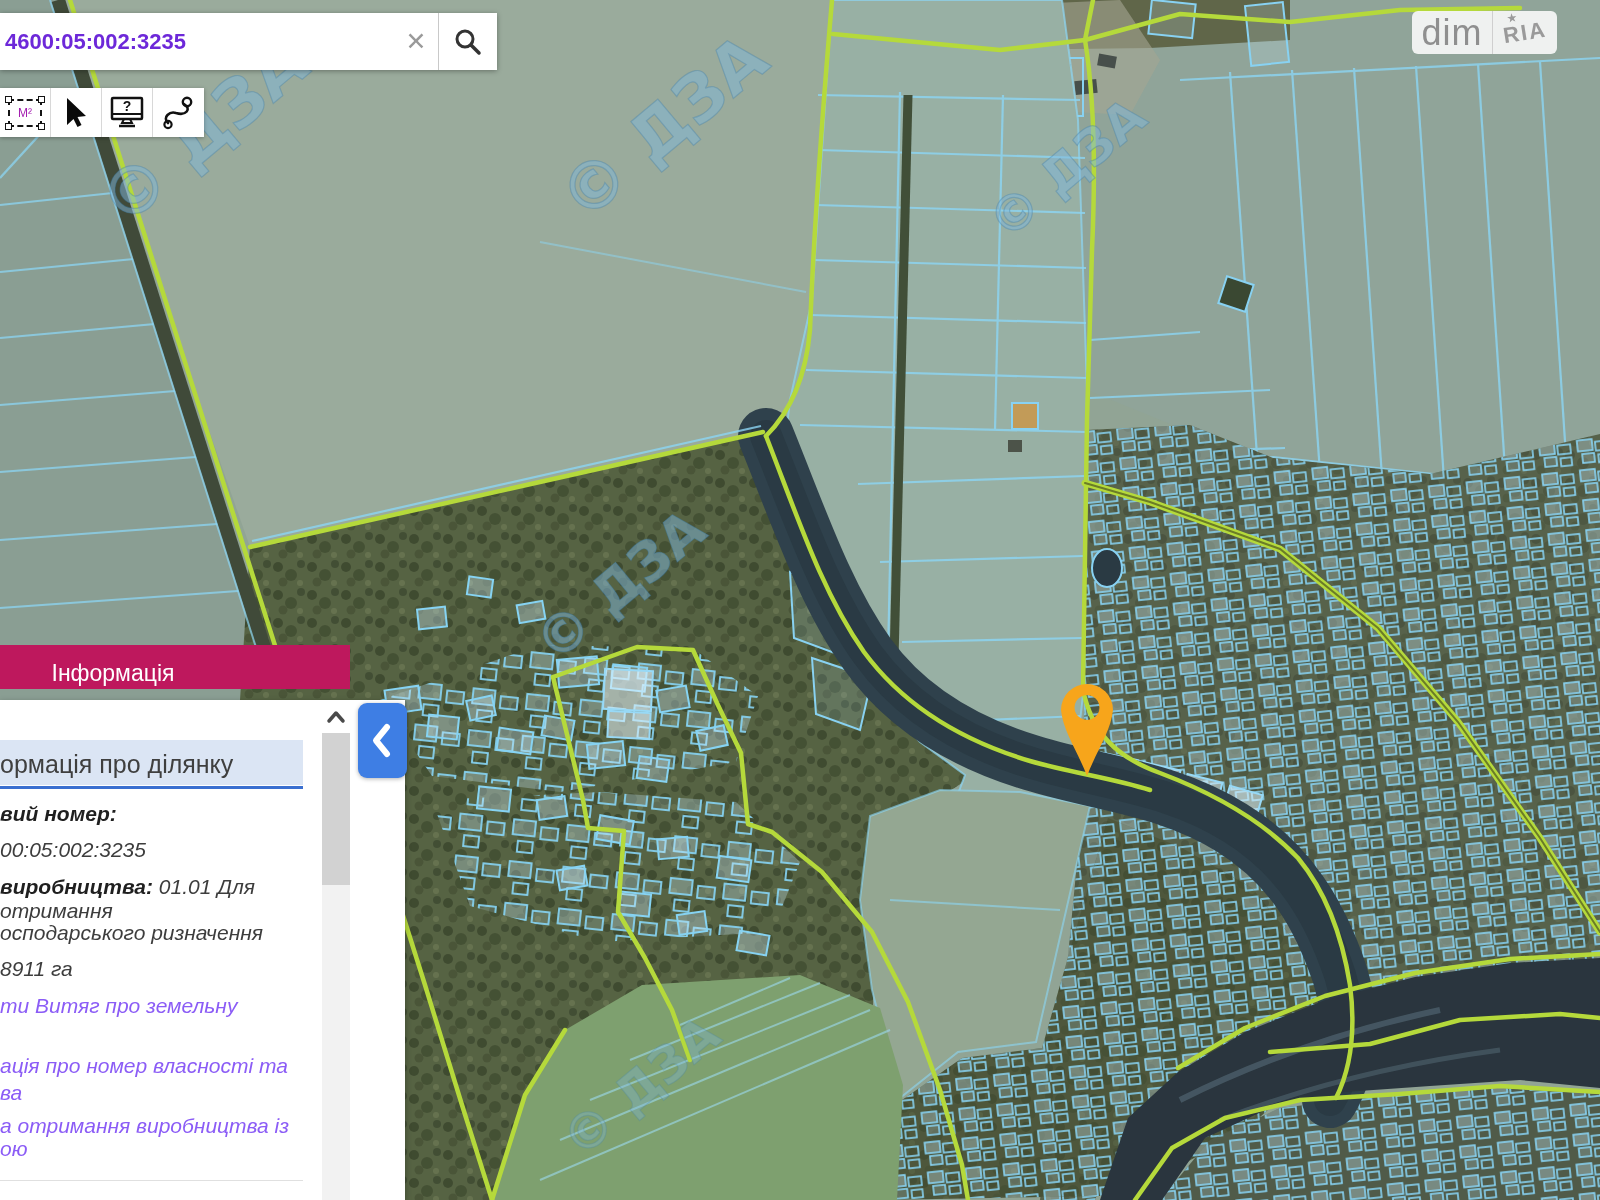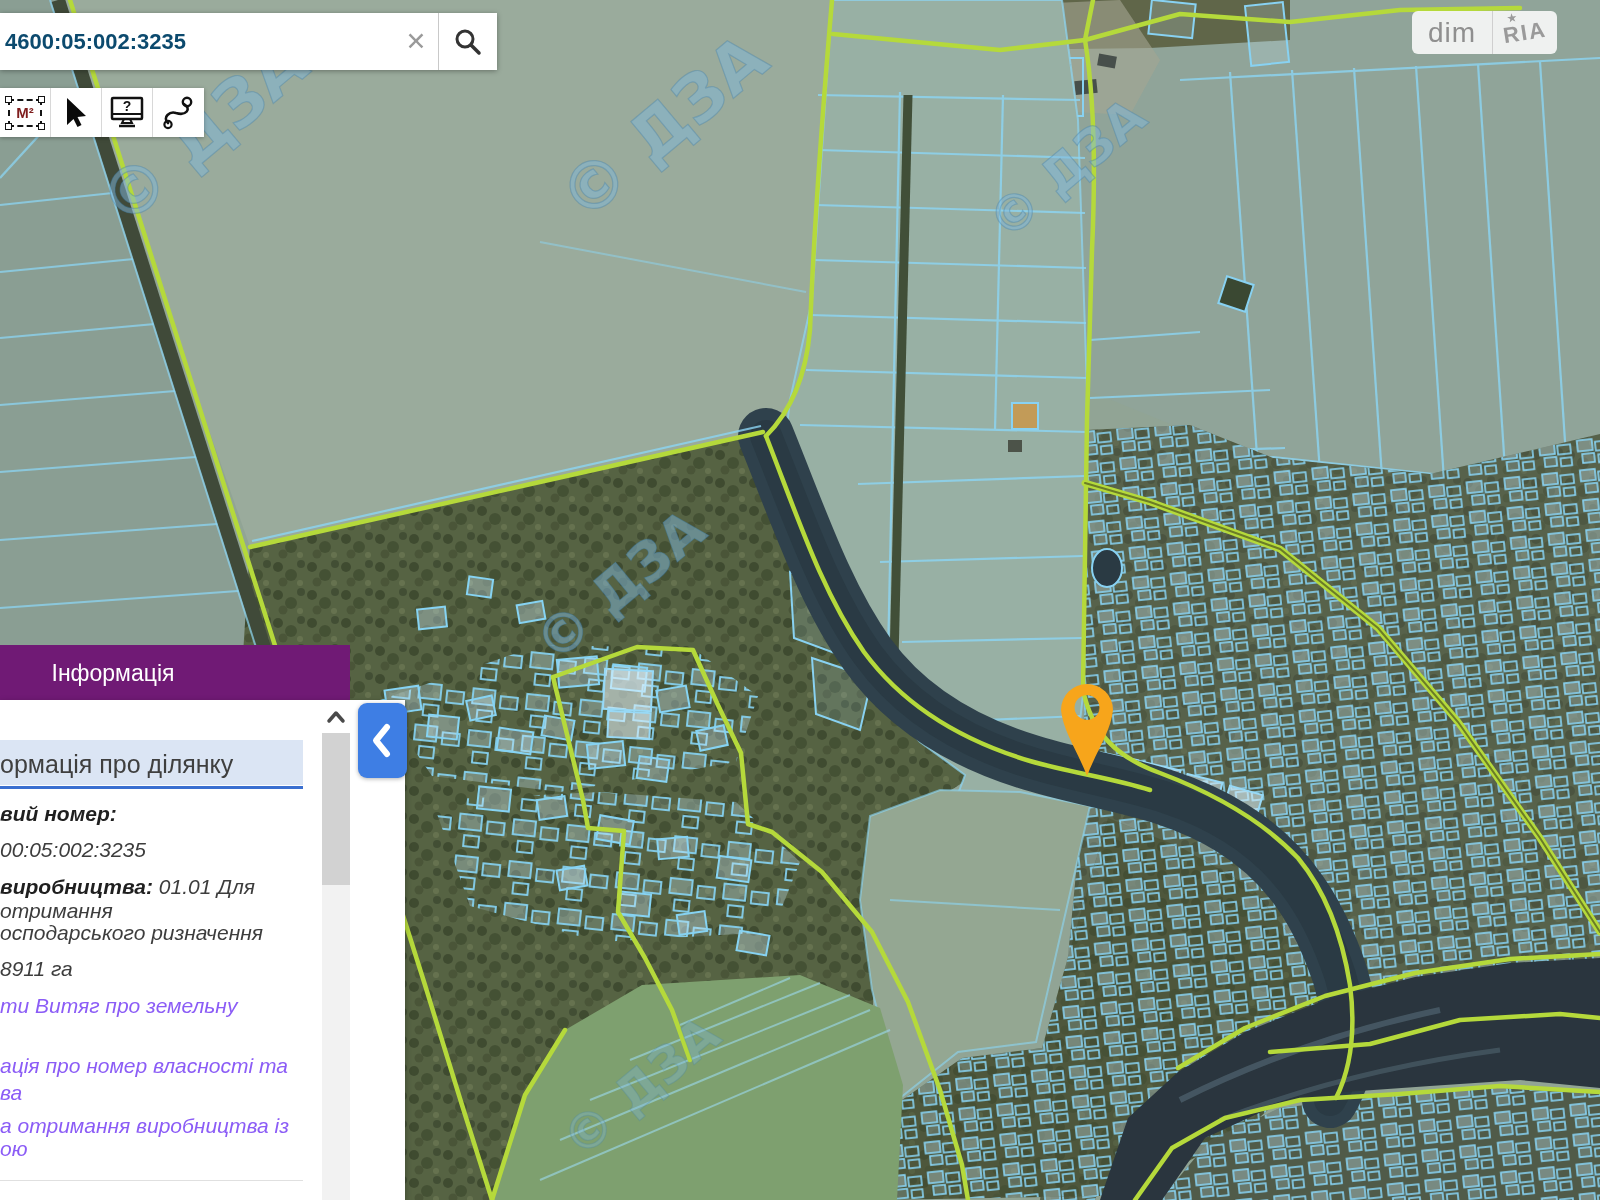--- a/index.html
+++ b/index.html
@@ -4,52 +4,52 @@
 <style>
   html,body{margin:0;padding:0;background:#222;}
   *{box-sizing:border-box;}
   .screen{position:relative;width:1600px;height:1200px;overflow:hidden;
           font-family:"Liberation Sans","DejaVu Sans",sans-serif;background:#93a492;}
   .map-svg{position:absolute;left:0;top:0;width:1600px;height:1200px;display:block;}
 
   
   .searchbar{position:absolute;left:0;top:13px;width:497px;height:57px;background:#fff;
              display:flex;align-items:stretch;box-shadow:0 1px 5px rgba(0,0,0,.35);}
-  .search-text{flex:1;font-size:22px;font-weight:bold;color:#0c4a6e;line-height:57px;
+  .search-text{flex:1;font-size:22px;font-weight:bold;color:#6d28d9;line-height:57px;
                padding-left:5px;white-space:nowrap;overflow:hidden;}
   .clear-btn{width:44px;display:flex;align-items:center;justify-content:center;
              font-size:25px;font-weight:bold;color:#9a9a9a;cursor:pointer;}
   .search-sep{width:1px;background:#c9c9c9;margin:0;}
   .search-btn{width:58px;border:0;background:#fff;display:flex;align-items:center;
               justify-content:center;cursor:pointer;padding:0;}
 
   
   .toolbar{position:absolute;left:0;top:88px;height:49px;display:flex;
            box-shadow:0 1px 4px rgba(0,0,0,.3);}
   .tool-btn{width:51px;height:49px;background:#fff;border:0;border-right:1px solid #d8d8d8;
             display:flex;align-items:center;justify-content:center;padding:0;cursor:pointer;}
   .tool-btn:last-child{border-right:0;}
   .m2box{width:34px;height:28px;border:2px dashed #141414;position:relative;
          display:flex;align-items:center;justify-content:center;}
   .m2box i{position:absolute;width:7px;height:7px;background:#fff;border:1.5px solid #141414;}
   .m2box i.c1{left:-5px;top:-5px;} .m2box i.c2{right:-5px;top:-5px;}
   .m2box i.c3{left:-5px;bottom:-5px;} .m2box i.c4{right:-5px;bottom:-5px;}
-  .m2label{font-size:15px;font-weight:bold;color:#7f1d1d;}
+  .m2label{font-size:12px;font-weight:normal;color:#a21caf;}
 
   
   .brand{position:absolute;left:1412px;top:11px;width:145px;height:43px;
          background:rgba(252,252,252,.88);border-radius:6px;display:flex;align-items:center;}
-  .brand-dim{width:80px;text-align:center;font-size:28px;color:#8f8f8f;letter-spacing:1px;}
+  .brand-dim{width:80px;text-align:center;font-size:36px;color:#8f8f8f;letter-spacing:1px;}
   .brand-sep{width:1px;height:43px;background:#cfcfcf;}
   .brand-ria{position:relative;flex:1;text-align:center;transform:rotate(-9deg);
              font-size:22px;font-weight:bold;color:#9a9a9a;letter-spacing:2px;}
   .brand-star{position:absolute;left:16px;top:-11px;font-size:12px;color:#9a9a9a;}
 
   
-  .info-tab{position:absolute;left:0;top:645px;width:350px;height:55px;background:#701a75;}
+  .info-tab{position:absolute;left:0;top:645px;width:350px;height:44px;background:#be185d;}
   .info-tab span{position:absolute;left:0;top:15px;width:226px;text-align:center;
                  color:#fff;font-size:23px;}
   .panel{position:absolute;left:0;top:700px;width:405px;height:500px;background:#fff;
          overflow:hidden;box-shadow:0 2px 6px rgba(0,0,0,.3);}
   .panel .hdr-band{position:absolute;left:0;top:40px;width:303px;height:45px;background:#dbe5f4;}
   .panel .hdr-text{position:absolute;left:0;top:50px;font-size:25px;color:#3f3f3f;white-space:nowrap;}
   .panel .hdr-line{position:absolute;left:0;top:86px;width:303px;height:3px;background:#3a6fd0;}
   .pline{position:absolute;left:0;white-space:nowrap;font-size:21px;color:#3d3d3d;font-style:italic;}
   .pbold{font-weight:bold;color:#1f1f1f;}
   .plink{color:#8b5cf6;cursor:pointer;}

